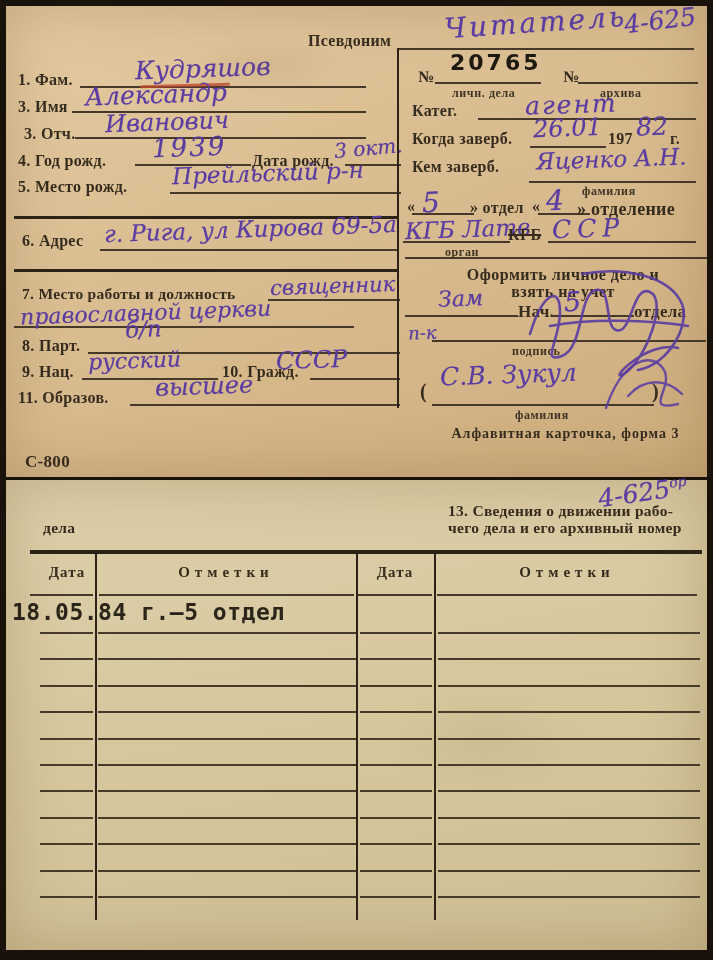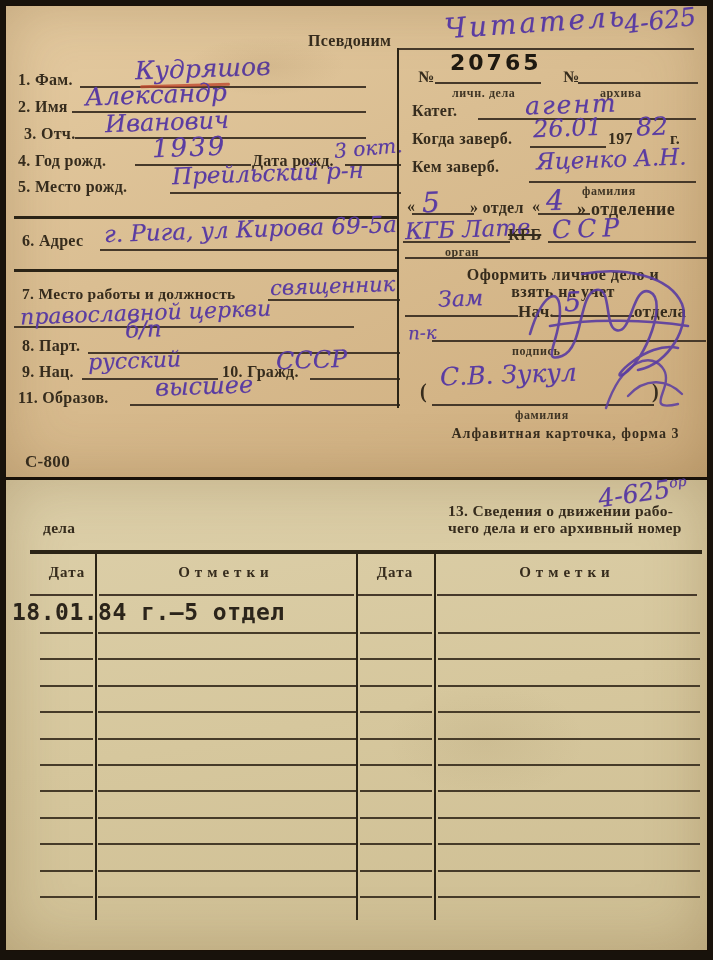--- a/index.html
+++ b/index.html
@@ -38,21 +38,21 @@
 
   <div class="lb" style="left:302px;top:26px">Псевдоним</div>
   <div class="ln" style="left:392px;top:42px;width:296px;height:2px"></div>
   <div class="hw" style="left:438px;top:0px;font-size:28px;letter-spacing:3px;transform:rotate(-4deg)">Читатель</div>
 
   <div class="lb" style="left:12px;top:65px">1. Фам.</div>
   <div class="ln" style="left:74px;top:80px;width:286px"></div>
   <div class="hw" style="left:129px;top:48px;font-size:25px">Кудряшов</div>
   <div class="redmark" style="left:134px;top:78px;width:90px"></div>
 
-  <div class="lb" style="left:12px;top:92px">2. Имя</div>
+  <div class="lb" style="left:12px;top:92px">3. Имя</div>
   <div class="ln" style="left:66px;top:105px;width:294px"></div>
   <div class="hw" style="left:79px;top:74px;font-size:25px">Александр</div>
 
   <div class="lb" style="left:18px;top:119px">3. Отч.</div>
   <div class="ln" style="left:69px;top:131px;width:291px"></div>
   <div class="hw" style="left:99px;top:102px;font-size:24px">Иванович</div>
 
   <div class="lb" style="left:12px;top:146px">4. Год рожд.</div>
   <div class="ln" style="left:129px;top:158px;width:116px"></div>
   <div class="hw" style="left:146px;top:126px;font-size:26px;letter-spacing:2px">1939</div>
@@ -193,21 +193,21 @@
   <div class="lb ctr" style="left:24px;top:84px;width:74px;font-size:15px;letter-spacing:1px">Дата</div>
   <div class="lb ctr" style="left:92px;top:84px;width:256px;font-size:15px;letter-spacing:5px">Отметки</div>
   <div class="lb ctr" style="left:350px;top:84px;width:78px;font-size:15px;letter-spacing:1px">Дата</div>
   <div class="lb ctr" style="left:430px;top:84px;width:262px;font-size:15px;letter-spacing:5px">Отметки</div>
 
   <div class="ln" style="left:24px;top:114px;width:63px;height:2px"></div>
   <div class="ln" style="left:93px;top:114px;width:255px;height:2px"></div>
   <div class="ln" style="left:352px;top:114px;width:74px;height:2px"></div>
   <div class="ln" style="left:431px;top:114px;width:260px;height:2px"></div>
 
-  <div class="typed" style="left:6px;top:119px;font-size:23px;letter-spacing:.5px">18.01.84 г.–5 отдел</div>
+  <div class="typed" style="left:6px;top:119px;font-size:23px;letter-spacing:.5px">18.05.84 г.–5 отдел</div>
 
   <div class="rows" style="left:34px;top:152px;width:53px;height:268px"></div>
   <div class="rows" style="left:92px;top:152px;width:258px;height:268px"></div>
   <div class="rows" style="left:354px;top:152px;width:72px;height:268px"></div>
   <div class="rows" style="left:432px;top:152px;width:262px;height:268px"></div>
 
   <div class="vln" style="left:89px;top:72px;height:368px"></div>
   <div class="vln" style="left:350px;top:72px;height:368px"></div>
   <div class="vln" style="left:428px;top:72px;height:368px"></div>
 

